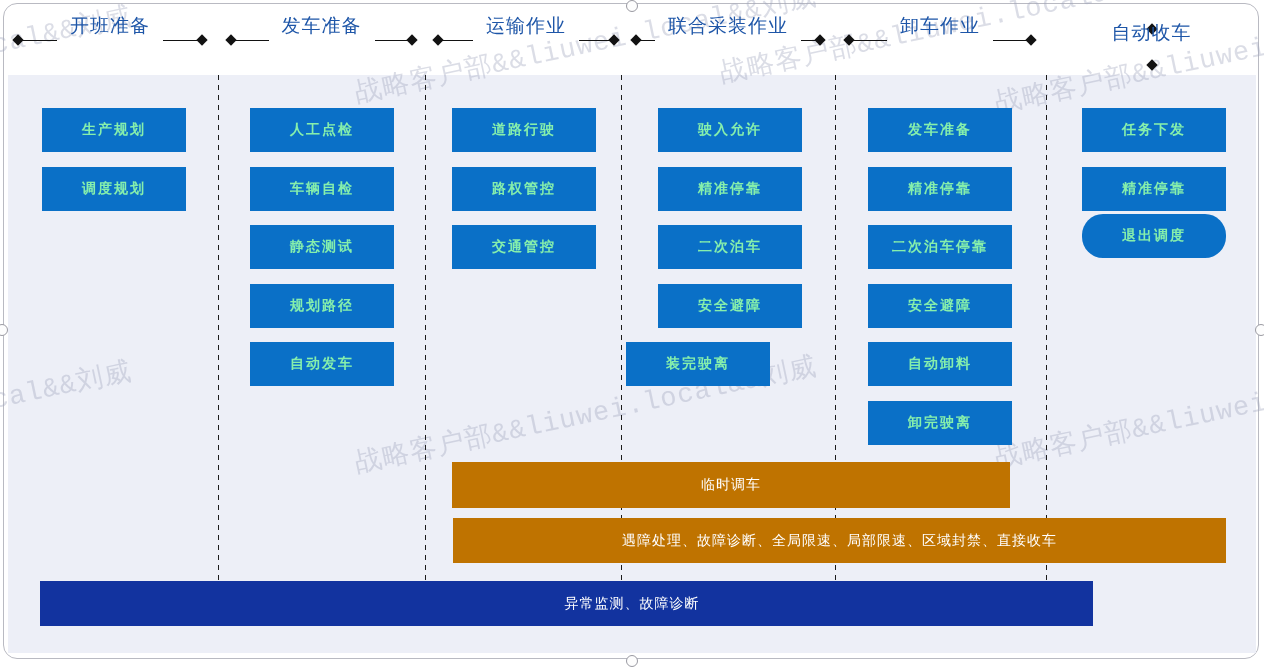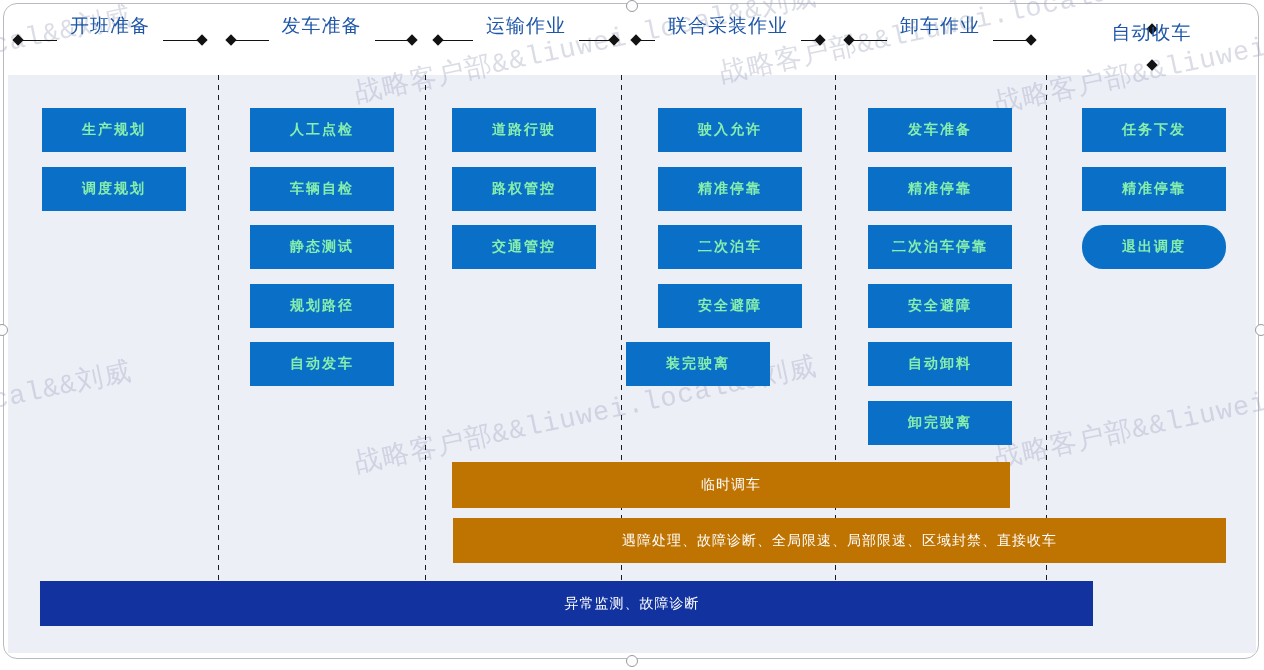--- a/index.html
+++ b/index.html
@@ -152,21 +152,21 @@
     <div class="step-box" style="left: 658px; top: 284px;">安全避障</div>
     <div class="step-box" style="left: 626px; top: 342px;">装完驶离</div>
     <div class="step-box" style="left: 868px; top: 108px;">发车准备</div>
     <div class="step-box" style="left: 868px; top: 167px;">精准停靠</div>
     <div class="step-box" style="left: 868px; top: 225px;">二次泊车停靠</div>
     <div class="step-box" style="left: 868px; top: 284px;">安全避障</div>
     <div class="step-box" style="left: 868px; top: 342px;">自动卸料</div>
     <div class="step-box" style="left: 868px; top: 401px;">卸完驶离</div>
     <div class="step-box" style="left: 1082px; top: 108px;">任务下发</div>
     <div class="step-box" style="left: 1082px; top: 167px;">精准停靠</div>
-    <div class="step-box" style="left: 1082px; top: 225px; border-radius: 21px;">退出调度</div>
+    <div class="step-box" style="left: 1082px; top: 214px; border-radius: 21px;">退出调度</div>
   </div>
 
 <div class="bar bar-orange" style="left:452px; top:462px; width:558px; height:46px;">
   <span>临时调车</span>
 </div>
 <div class="bar bar-orange" style="left:453px; top:518px; width:773px; height:45px;">
   <span>遇障处理、故障诊断、全局限速、局部限速、区域封禁、直接收车</span>
 </div>
 <div class="bar bar-navy" style="left:40px; top:581px; width:1053px; height:45px;"></div>
 <div class="navy-text-layer">

